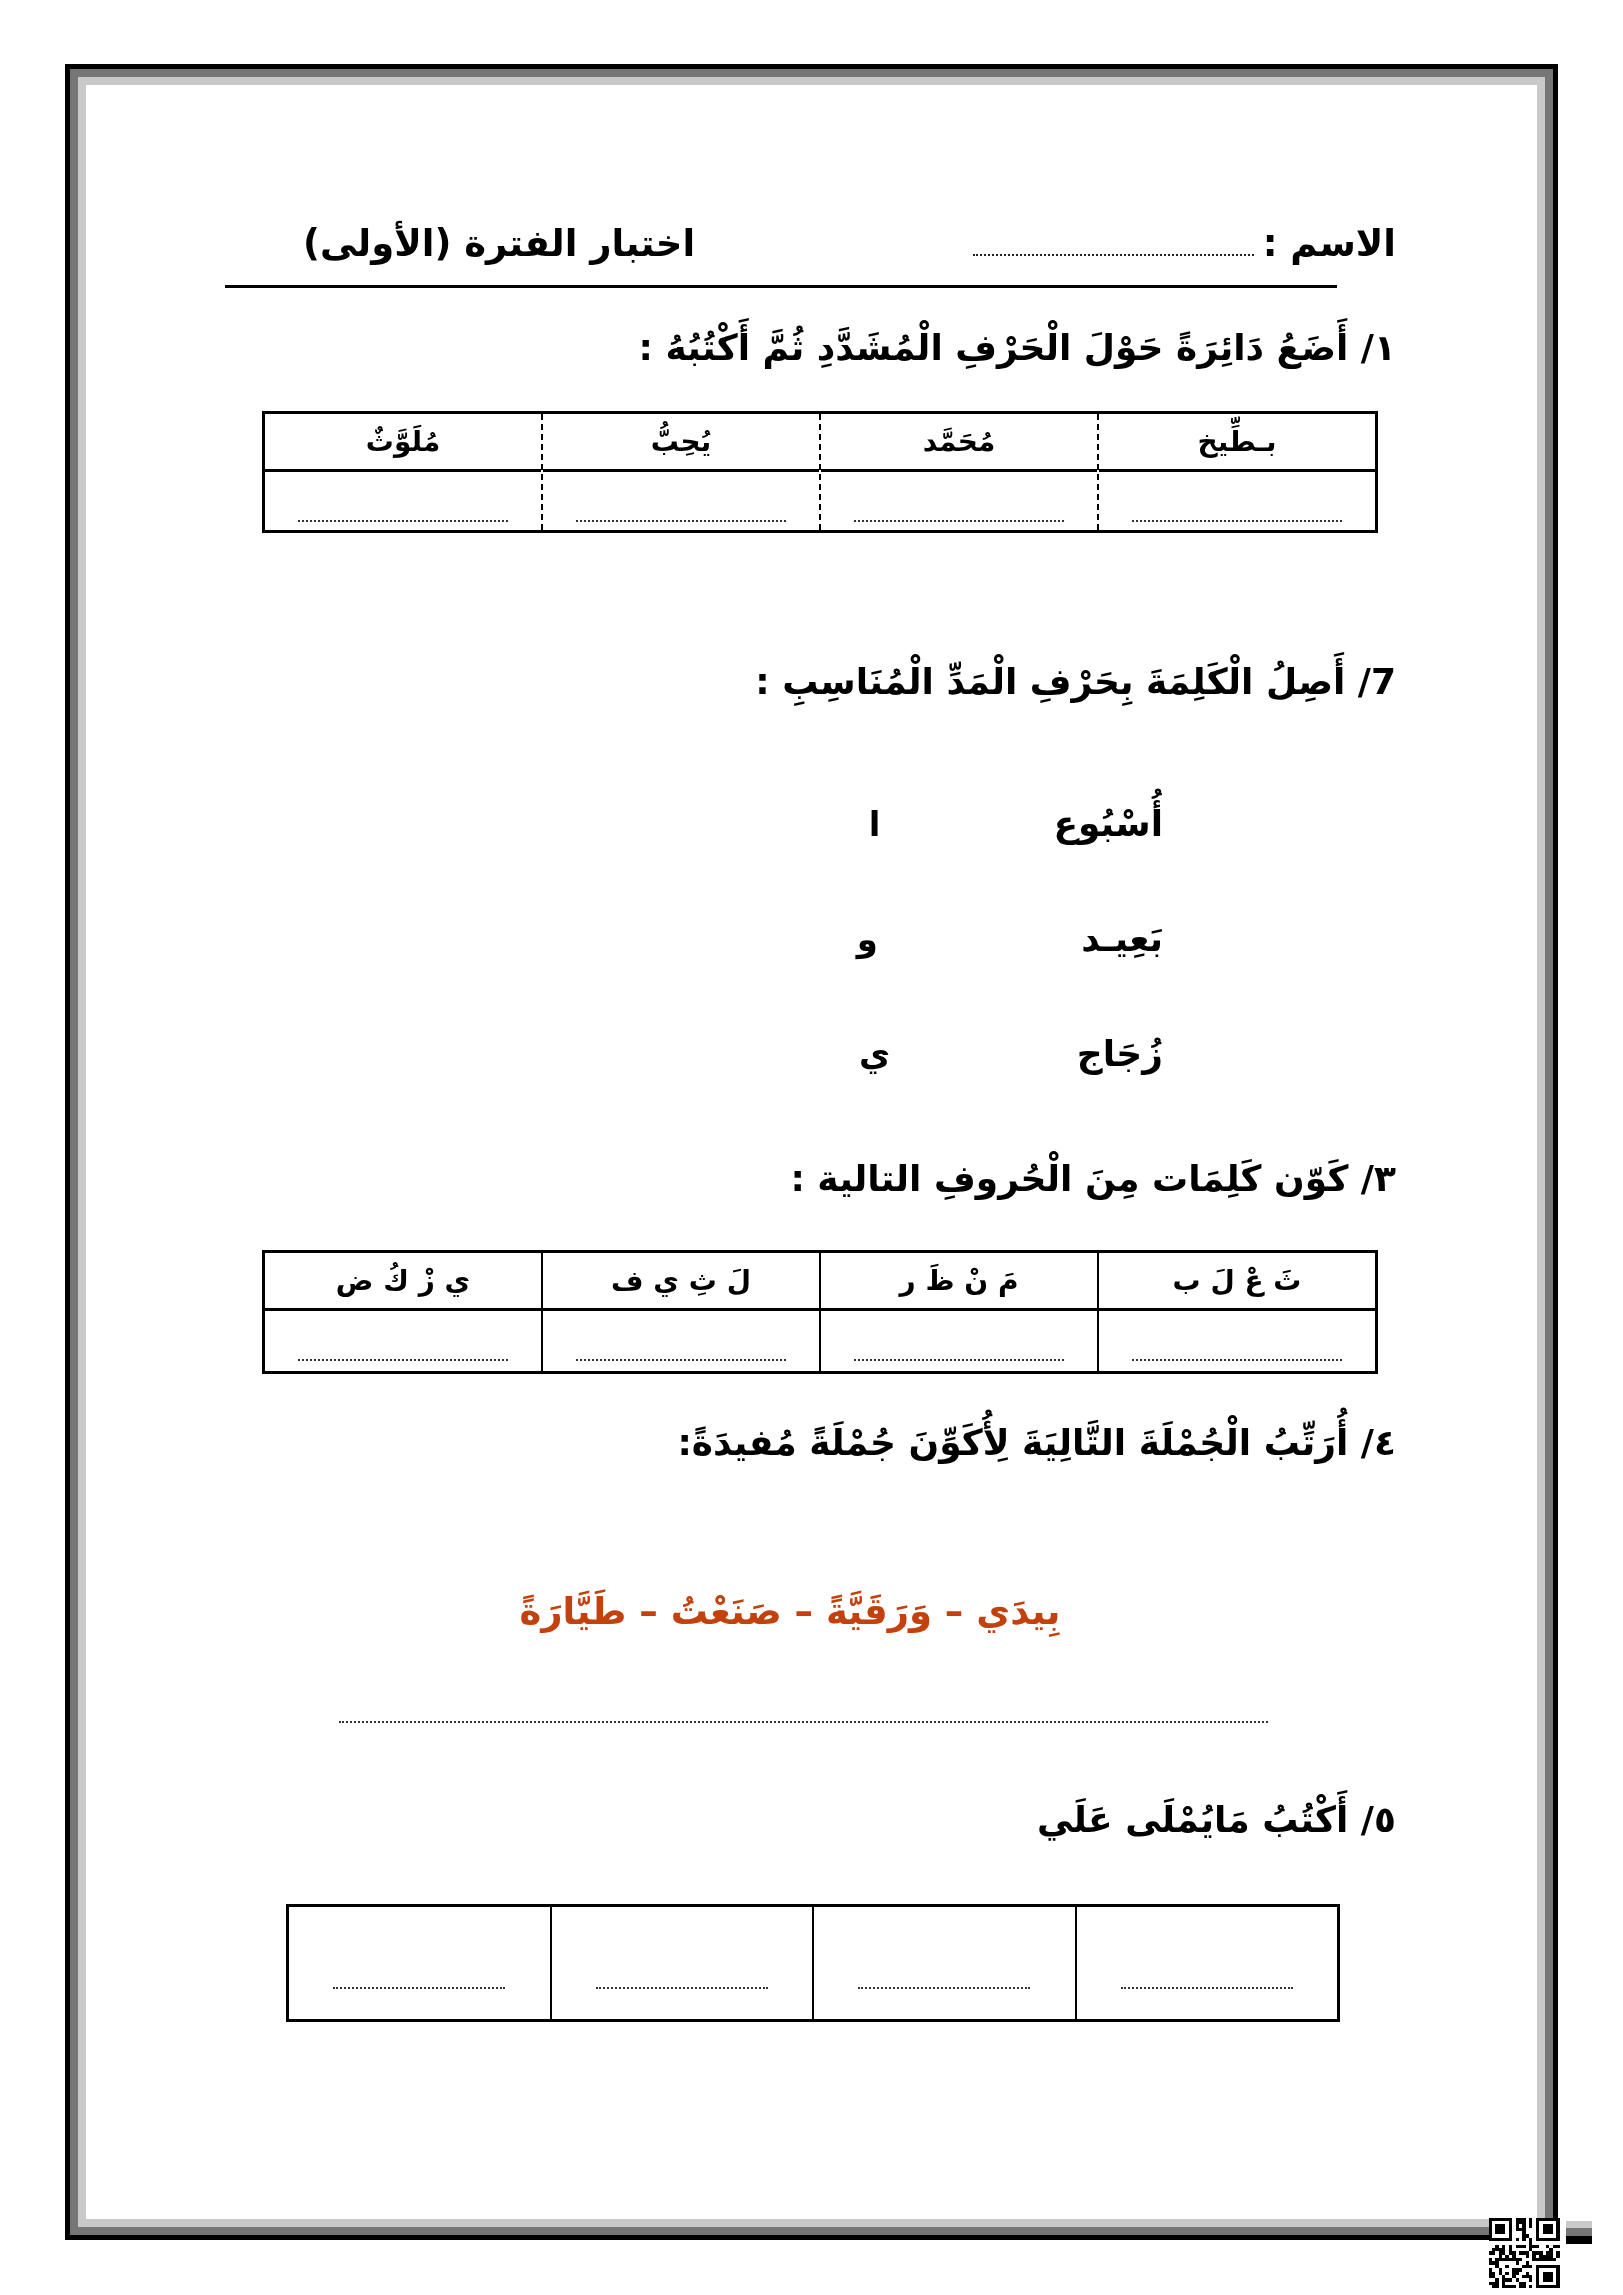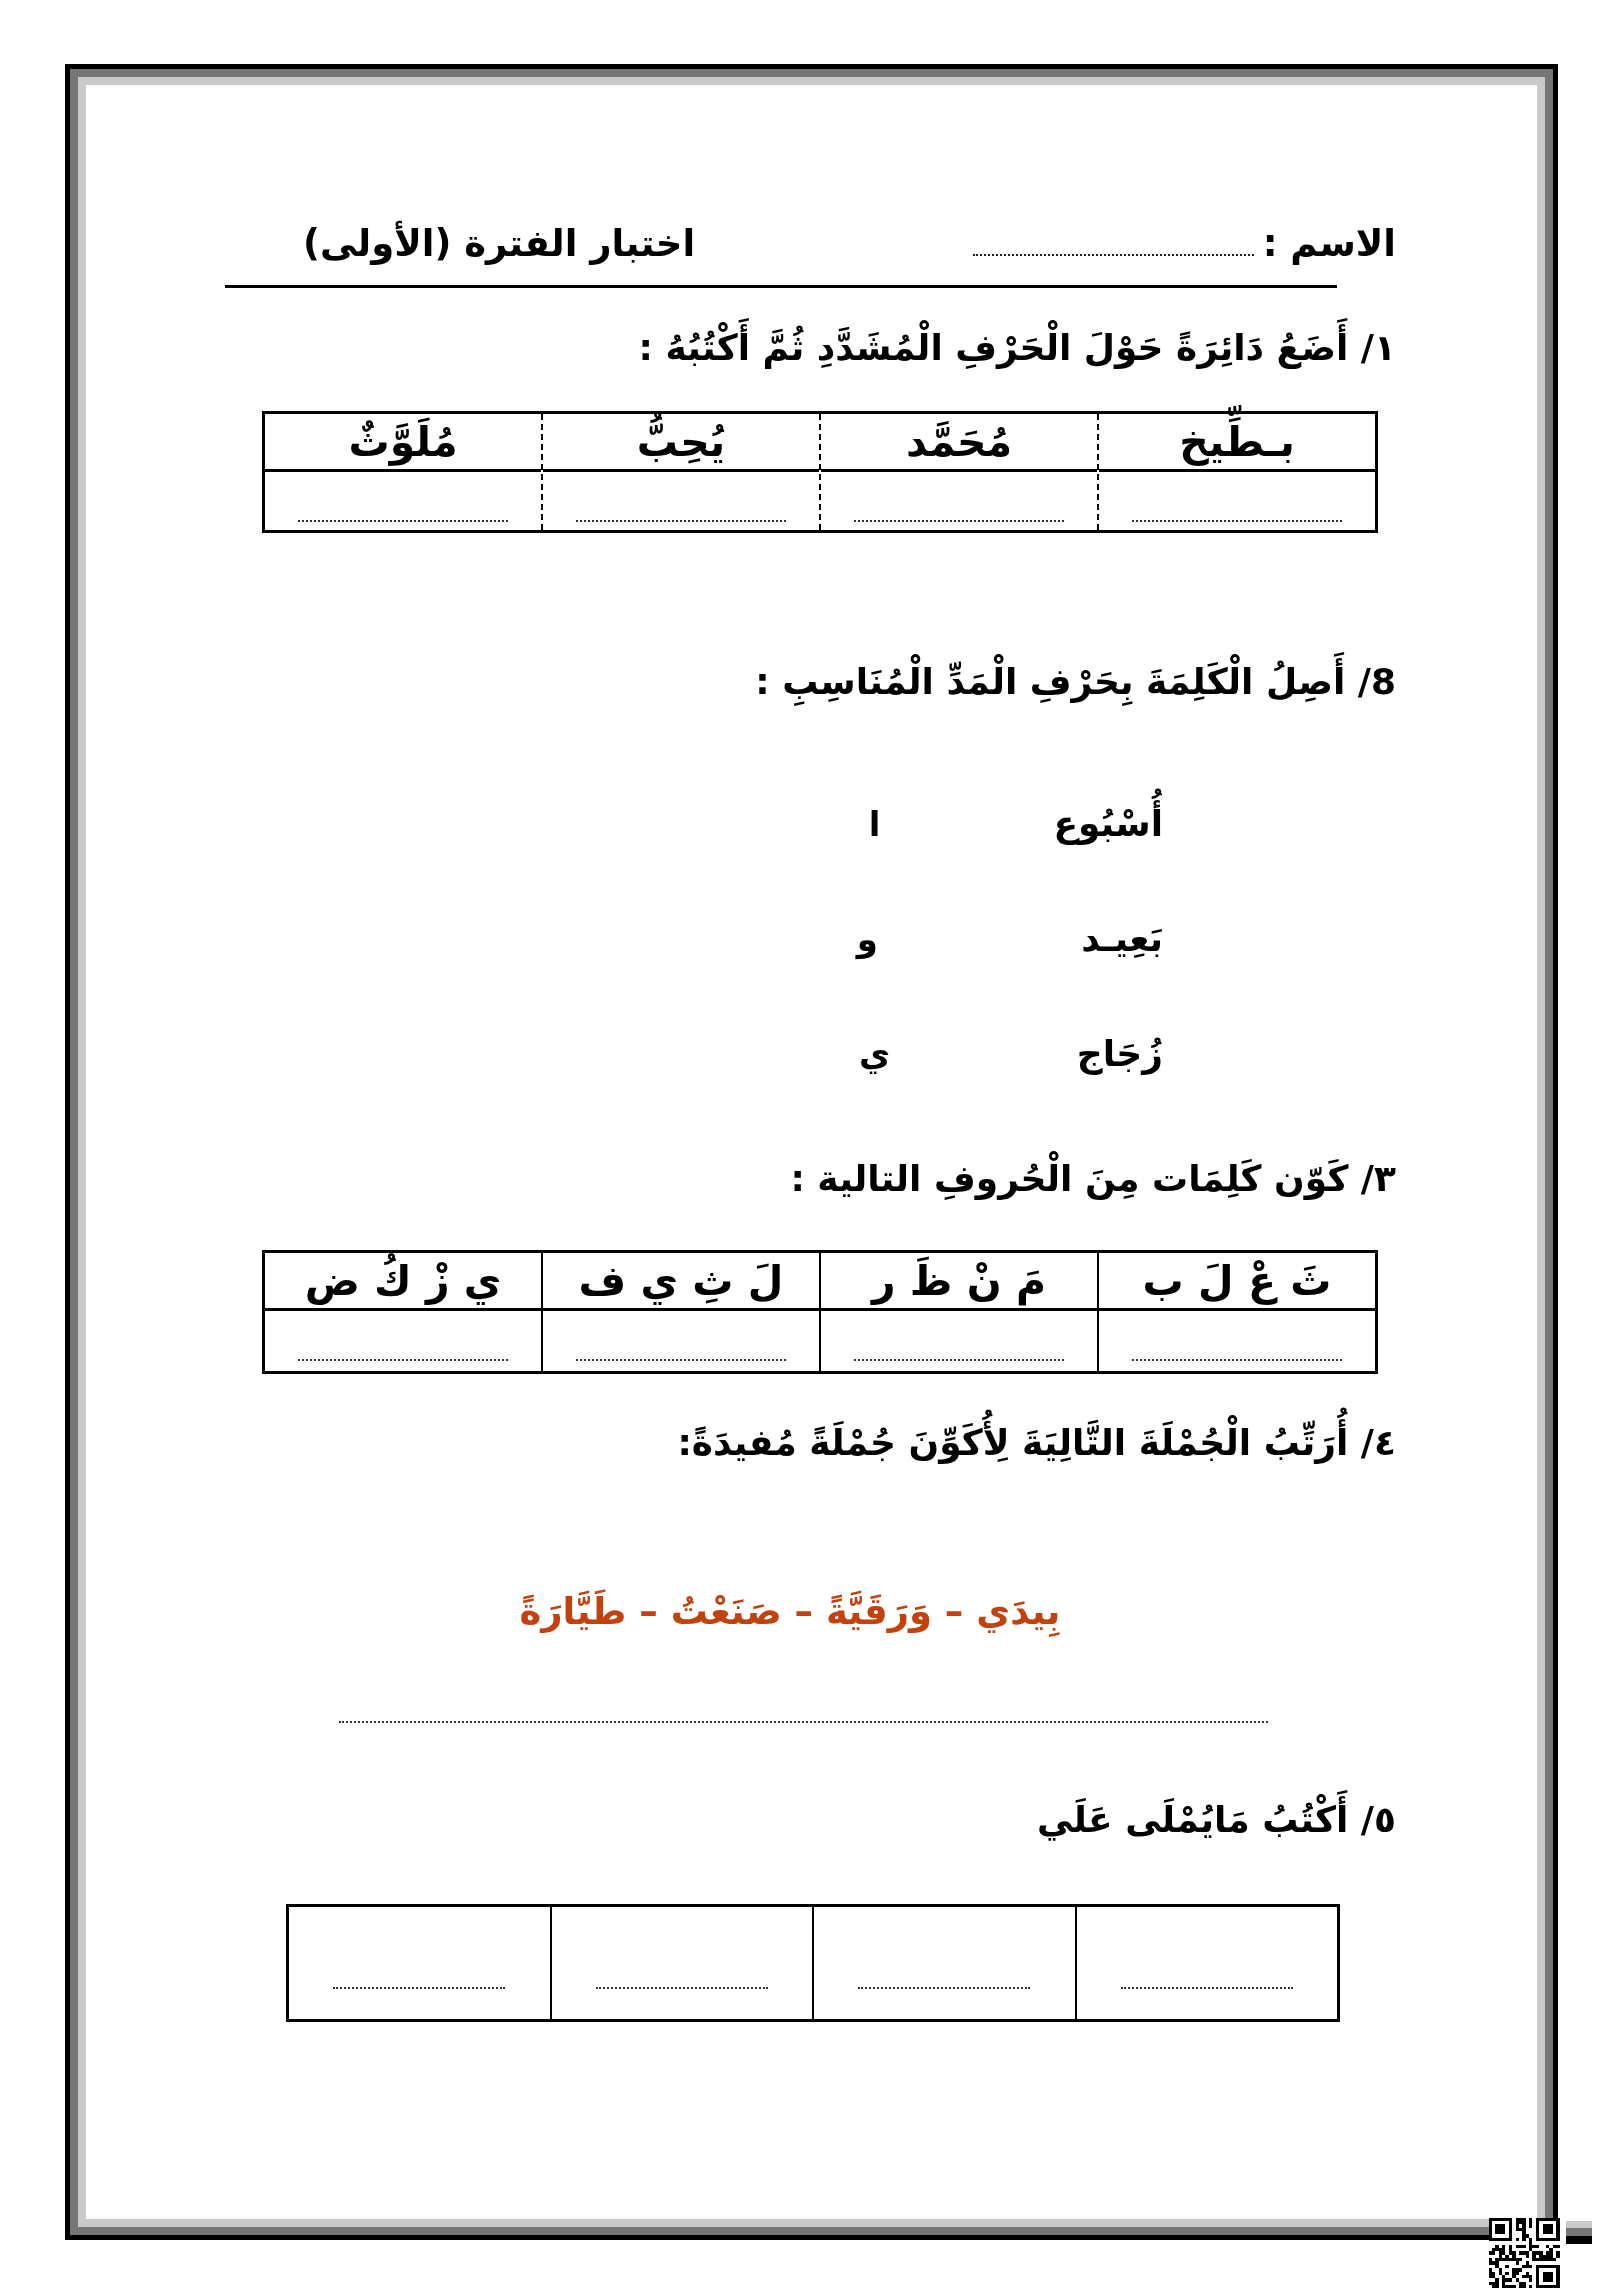--- a/index.html
+++ b/index.html
@@ -116,21 +116,21 @@
     border-left: 2.6px dashed #000;
   }
   .wtable .col:last-child { border-left: none; }
   .wtable.solidcols .col { border-left: 2.6px solid #000; }
   .wtable.solidcols .col:last-child { border-left: none; }
 
   .wcell {
     display: flex;
     align-items: center;
     justify-content: center;
-    font-size: 41px;
+    font-size: 28px;
     font-weight: 700;
     color: #000;
     white-space: nowrap;
   }
   .wcell-top {
     height: 58px;
     border-bottom: 3.3px solid #000;
   }
   .wcell-ans {
     height: 58px;
@@ -268,21 +268,21 @@
           </div>
         </div>
         <div class="col">
           <div class="wcell wcell-top">مُلَوَّثٌ</div>
           <div class="wcell wcell-ans">
             <span class="dotline"></span>
           </div>
         </div>
       </div>
 
-      <div class="q" style="right:160px; top:576px;">8/ أَصِلُ الْكَلِمَةَ بِحَرْفِ الْمَدِّ الْمُنَاسِبِ :</div>
+      <div class="q" style="right:160px; top:576px;">7/ أَصِلُ الْكَلِمَةَ بِحَرْفِ الْمَدِّ الْمُنَاسِبِ :</div>
 
       <div class="match-area" style="right:393px; top:681px;">
         <div class="match-row r1">
           <span class="match-word">أُسْبُوع</span>
           <span class="match-gap"></span>
           <span class="match-letter">ا</span>
         </div>
         <div class="match-row r2">
           <span class="match-word">بَعِيـد</span>
           <span class="match-gap"></span>

